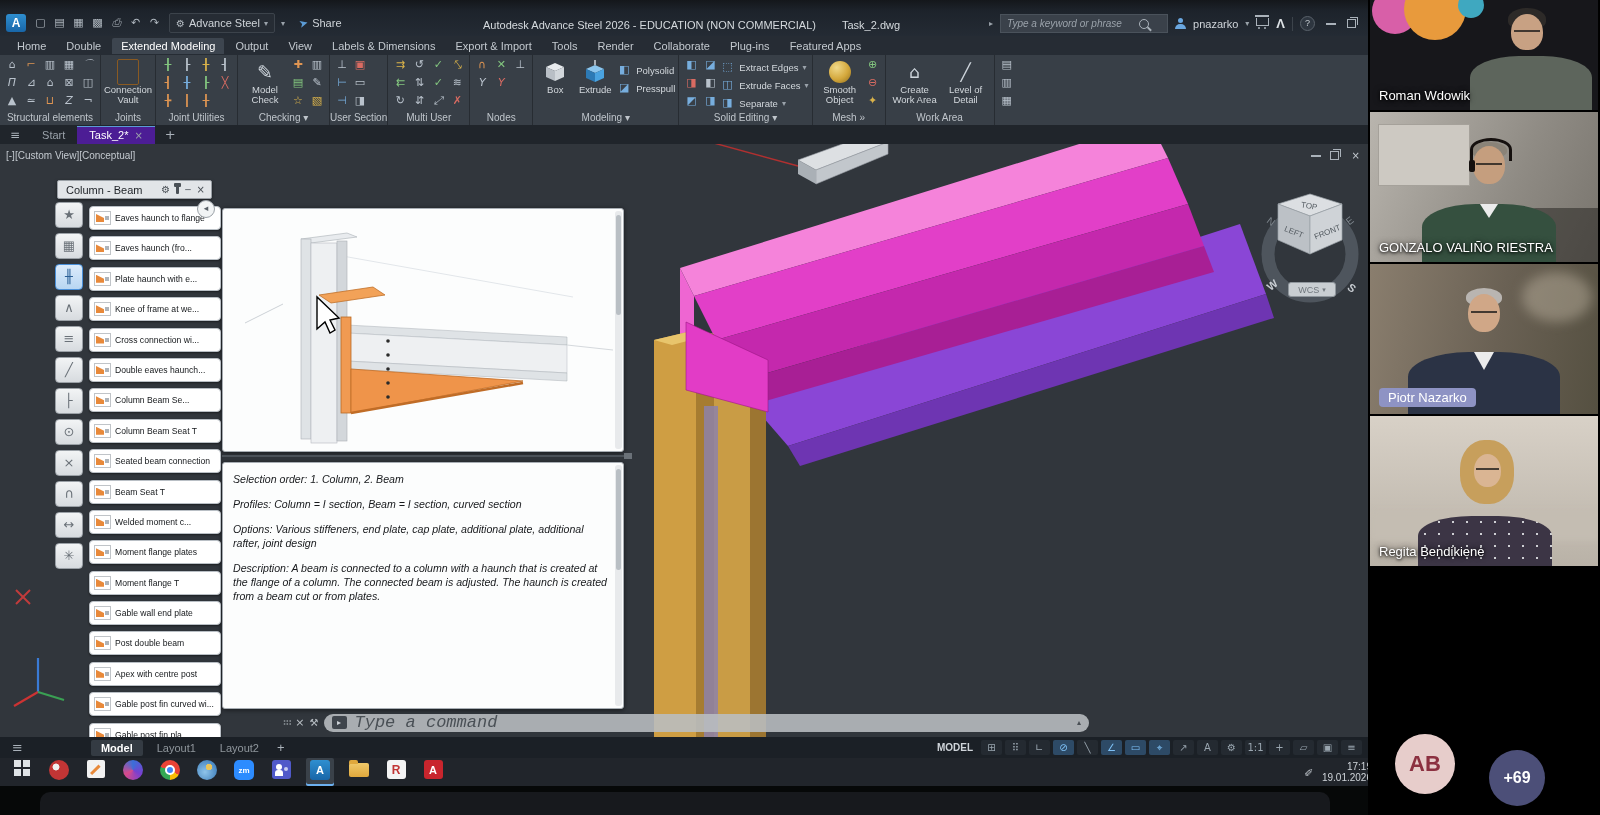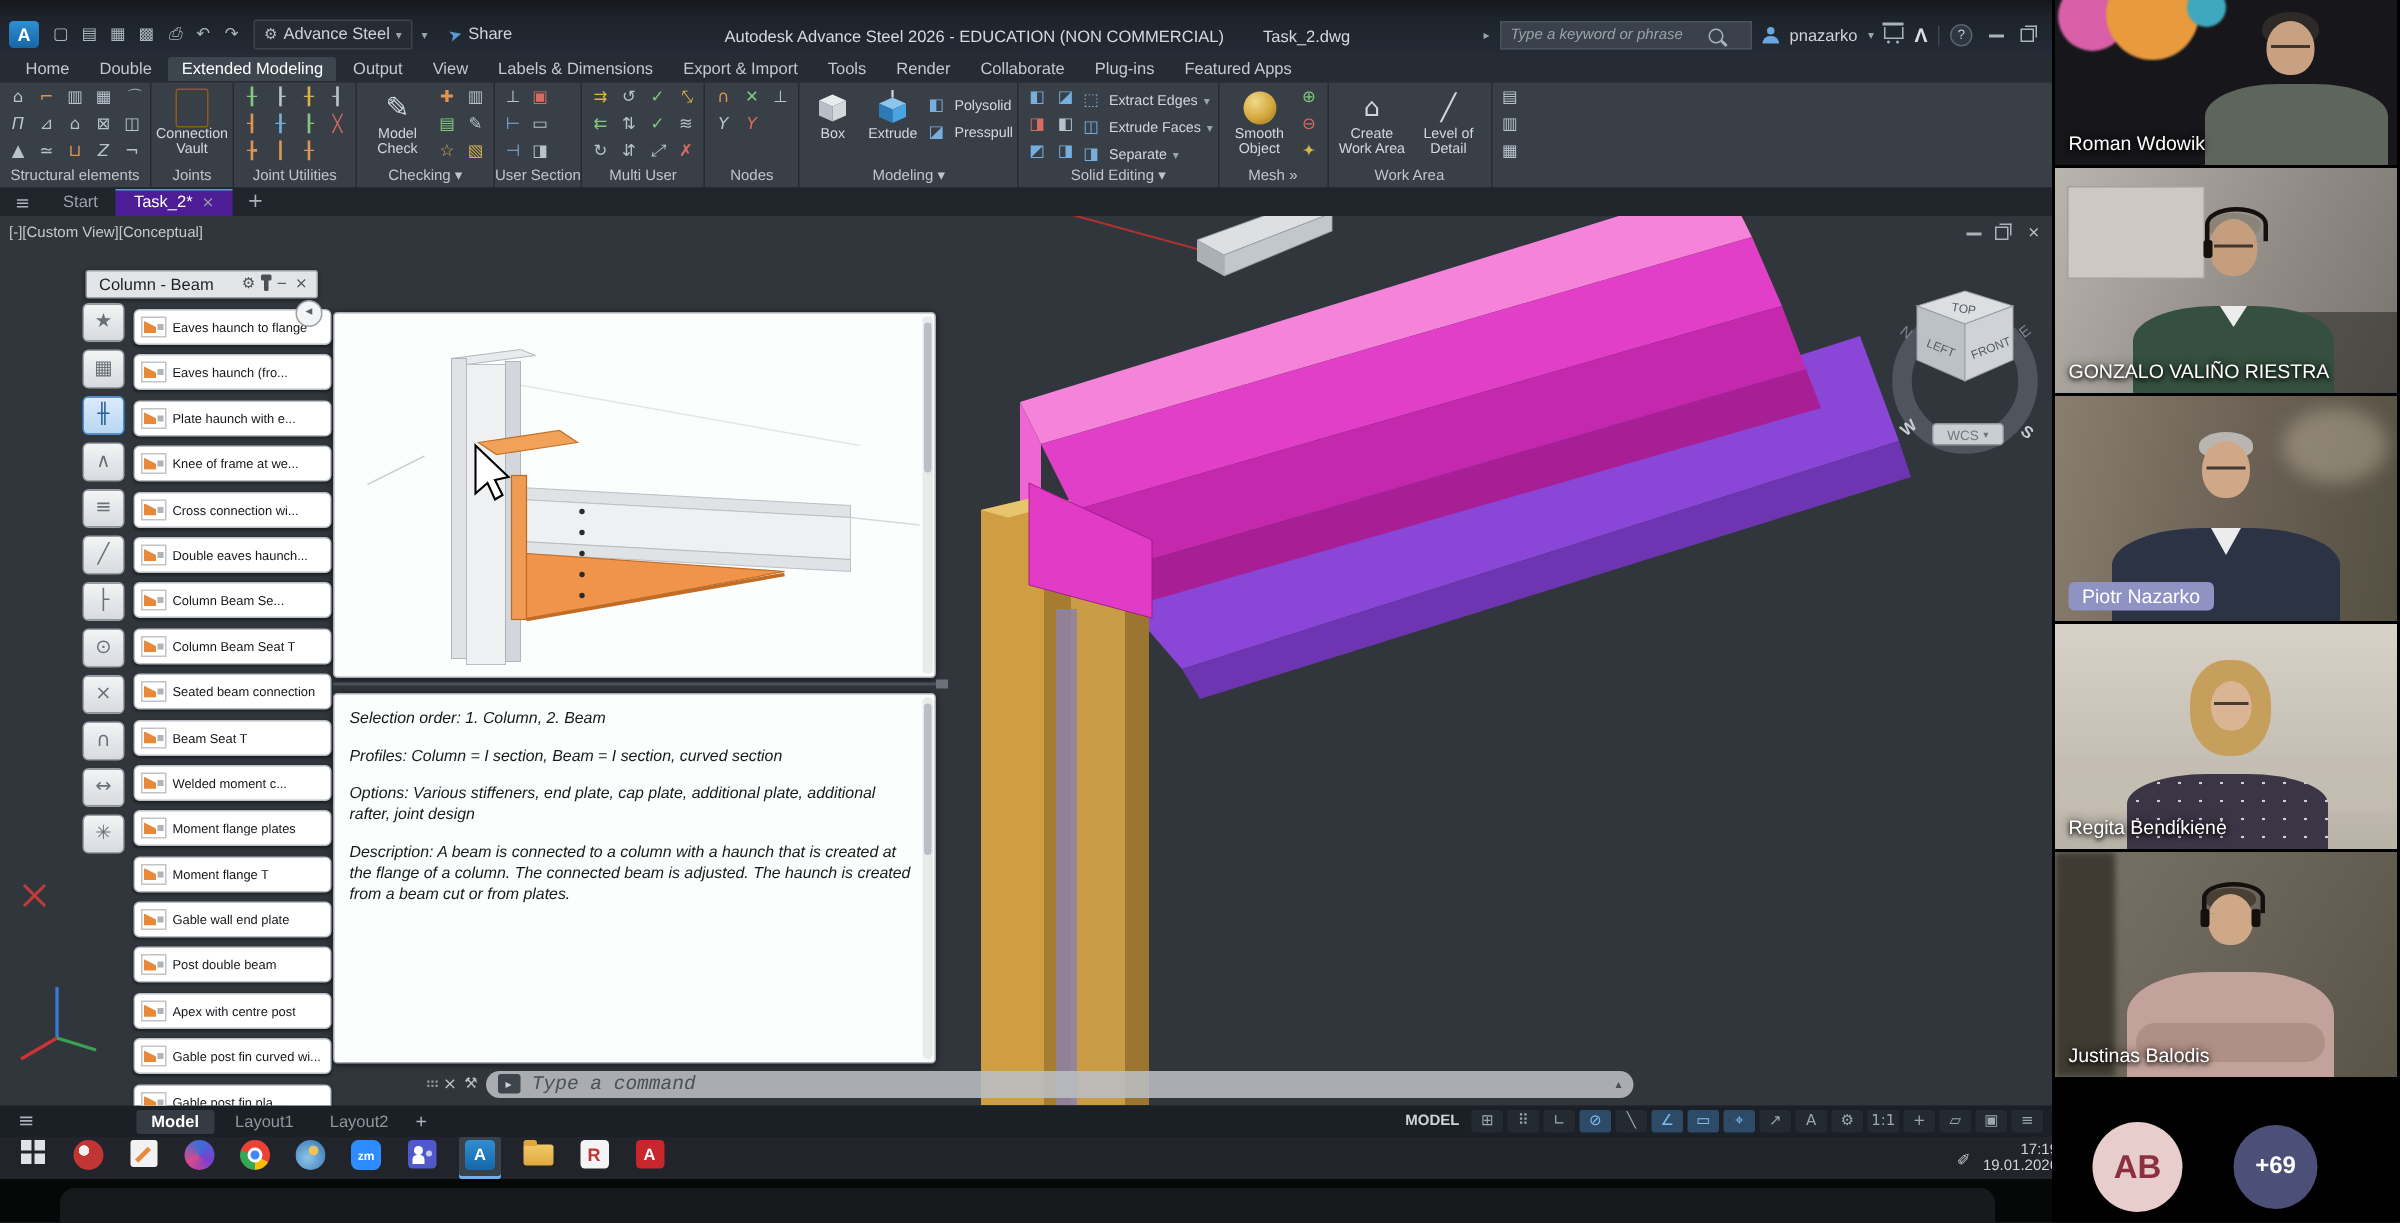--- a/index.html
+++ b/index.html
@@ -103,21 +103,21 @@
   .desc-text p{margin:0 0 11px;font-size:10.6px;color:#17191c;line-height:1.32;}
   .splitter{position:absolute;left:222px;top:311px;width:408px;height:2px;background:#4a5158;z-index:2;}
   .splitter::after{content:"";position:absolute;right:-2px;top:-2px;width:8px;height:6px;background:#6a7178;}
   
   #cmdline{position:absolute;left:283px;top:569px;width:806px;height:19px;display:flex;align-items:center;gap:5px;z-index:4;}
   .cmd-grip{color:#8f969c;font-size:10px;transform:rotate(90deg);}
   .cmd-x{color:#b9bfc4;font-size:11px;}
   .cmd-wrench{color:#b9bfc4;font-size:10px;}
   .cmd-field{flex:1;height:18px;background:rgba(186,190,194,.88);border-radius:9px;display:flex;align-items:center;gap:6px;padding:0 8px;}
   .cmd-chip{width:15px;height:13px;background:#3f454c;border-radius:2px;color:#cfd4d9;font-size:8px;text-align:center;line-height:13px;}
-  .cmd-field input{flex:1;background:transparent;border:none;outline:none;font-style:italic;font-size:13px;color:#3a4046;font-family:"Liberation Mono","DejaVu Sans Mono",monospace;}
+  .cmd-field input{flex:1;background:transparent;border:none;outline:none;font-style:italic;font-size:17px;color:#3a4046;font-family:"Liberation Mono","DejaVu Sans Mono",monospace;}
   .cmd-field input::placeholder{color:#4a5056;}
   .cmd-up{color:#4a5056;font-size:8px;}
   
   #viewcube{position:absolute;left:1248px;top:28px;width:120px;height:150px;z-index:2;}
   .wcs-pill{position:absolute;left:1288px;top:138px;width:46px;height:13px;background:#c9ced2;border:1px solid #8f969c;border-radius:3px;font-size:9px;color:#70777d;display:flex;align-items:center;justify-content:center;gap:3px;z-index:2;}
   
   #statusbar{position:absolute;left:0;top:737px;width:1368px;height:21px;background:#1b2026;display:flex;align-items:center;}
   .sb-burger{color:#aab2ba;font-size:13px;padding:0 12px;}
   .sb-tabs{display:flex;align-items:center;gap:4px;margin-left:56px;}
   .sbtab{font-size:11px;color:#8f969c;padding:2px 10px;}
@@ -165,21 +165,21 @@
   .head{position:absolute;border-radius:50% 50% 46% 46%;z-index:2;}
   .hair{position:absolute;border-radius:50% 50% 40% 40%;z-index:1;}
   .torso{position:absolute;border-radius:40% 40% 0 0;z-index:1;}
   .glasses{position:absolute;height:4px;border-top:2px solid rgba(20,20,20,.75);z-index:3;}
   .balloon{position:absolute;border-radius:50%;filter:blur(.6px);}
   .collarw{position:absolute;background:#ececec;clip-path:polygon(0 0,100% 0,50% 100%);z-index:2;}
   .hband{position:absolute;border:3px solid #15100e;border-bottom:none;border-radius:50% 50% 0 0;z-index:3;}
   .hcup{position:absolute;width:6px;height:12px;background:#15100e;border-radius:2px;z-index:3;}
   .vbottom{position:absolute;left:2px;top:718px;width:228px;height:97px;background:#000;}
   .avatar{position:absolute;border-radius:50%;display:flex;align-items:center;justify-content:center;font-weight:bold;}
-  #av-ab{left:25px;top:30px;width:60px;height:60px;background:#e7cdcb;color:#8c3040;font-size:22px;}
+  #av-ab{left:25px;top:16px;width:60px;height:60px;background:#e7cdcb;color:#8c3040;font-size:22px;}
   #av-more{left:119px;top:32px;width:56px;height:56px;background:#4c4f78;color:#fff;font-size:16px;}
 </style>
 </head>
 <body>
 
 <div id="app">
 
   <div id="titlebar">
     <div class="tb-row">
       <div class="appbtn">A</div>
@@ -854,29 +854,18 @@
 
   <div class="vtile" style="top:416px;height:150px;background:linear-gradient(180deg,#d8d1c7,#b9b2a7);">
     <span style="position:absolute;left:0;top:95px;width:228px;height:30px;background:#c4bdb2;filter:blur(3px);"></span>
     <span class="hair" style="left:90px;top:24px;width:54px;height:64px;background:#c79f5c;border-radius:45%;"></span>
     <span class="head" style="left:104px;top:38px;width:27px;height:33px;background:#dab593;"></span>
     <span class="glasses" style="left:106px;top:52px;width:23px;"></span>
     <span class="torso" style="left:48px;top:100px;width:134px;height:50px;background:#3c3545;background-image:radial-gradient(#cfd0d4 1px,transparent 1.2px);background-size:14px 12px;"></span>
     <span class="vname">Regita Bendikienė</span>
   </div>
 
-  <div class="vtile" style="top:568px;height:150px;background:linear-gradient(120deg,#7a7468,#5a5448);">
-    <span style="position:absolute;left:0;top:0;width:40px;height:150px;background:#3f3a32;filter:blur(2px);"></span>
-    <span class="hband" style="left:98px;top:20px;width:36px;height:18px;"></span>
-    <span class="hair" style="left:100px;top:24px;width:34px;height:14px;background:#4a3f35;"></span>
-    <span class="head" style="left:102px;top:28px;width:30px;height:34px;background:#cfa888;"></span>
-    <span class="hcup" style="left:97px;top:38px;"></span>
-    <span class="hcup" style="left:131px;top:38px;"></span>
-    <span class="torso" style="left:48px;top:80px;width:138px;height:70px;background:#c2a29a;"></span>
-    <span style="position:absolute;left:54px;top:114px;width:126px;height:26px;background:#b08f86;border-radius:13px;z-index:2;"></span>
-    <span class="vname">Justinas Balodis</span>
-  </div>
 
   <div class="vbottom">
     <div class="avatar" id="av-ab">AB</div>
     <div class="avatar" id="av-more">+69</div>
   </div>
 </div>
 
 </body></html>

